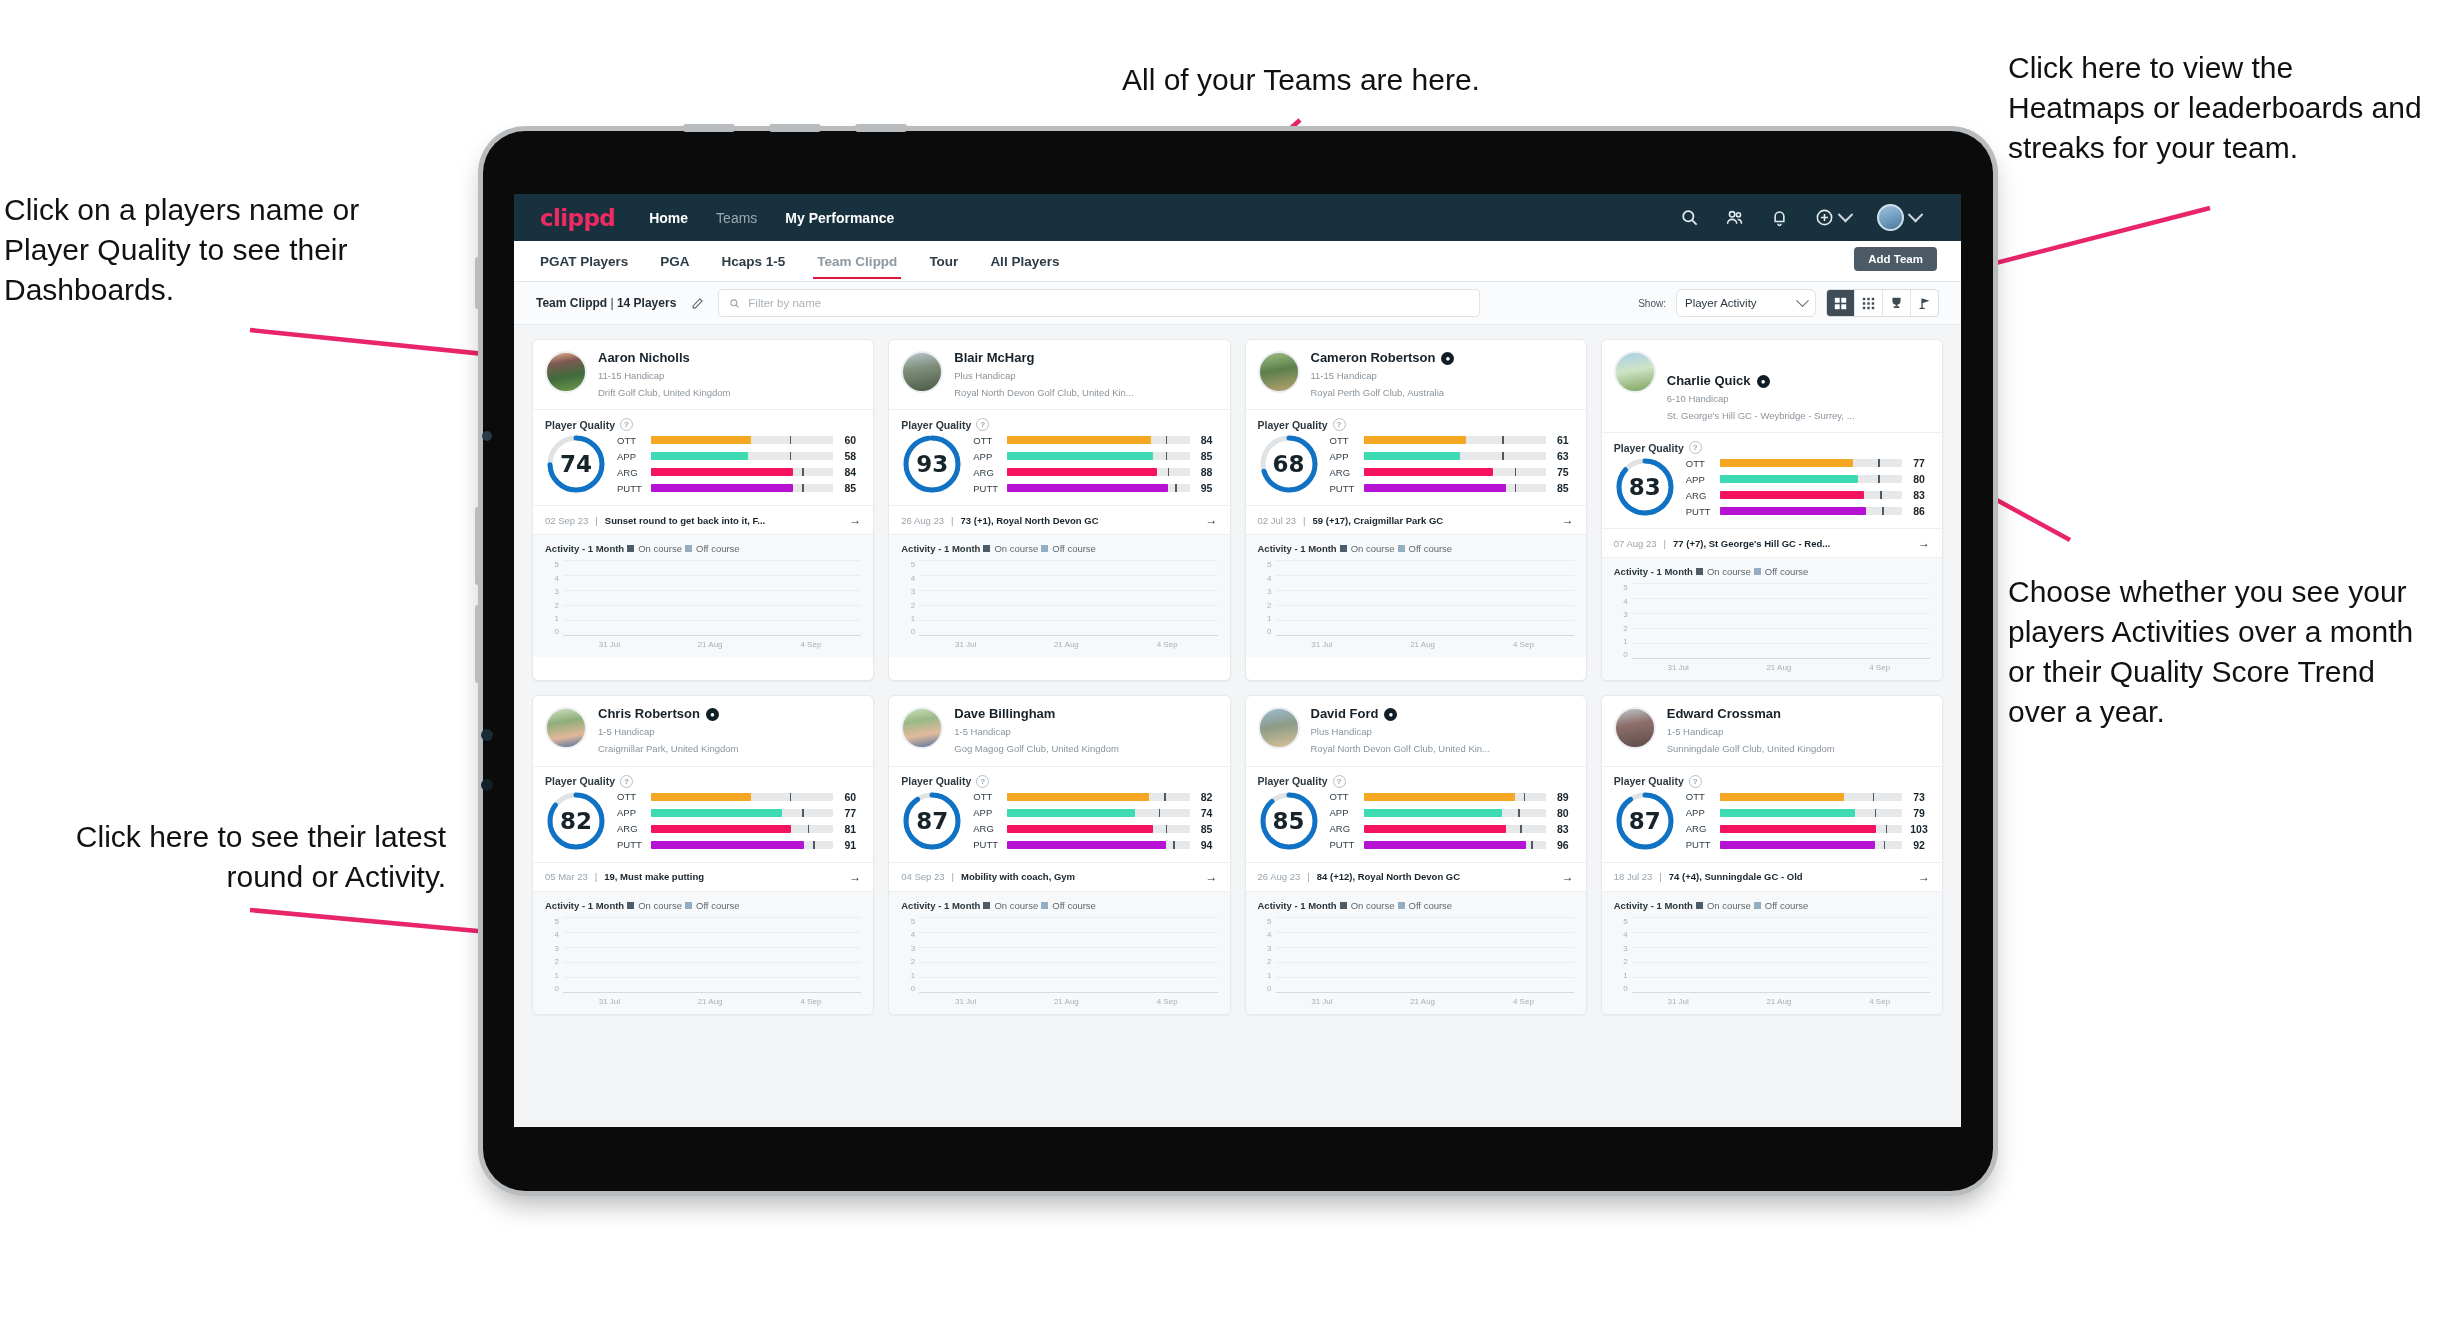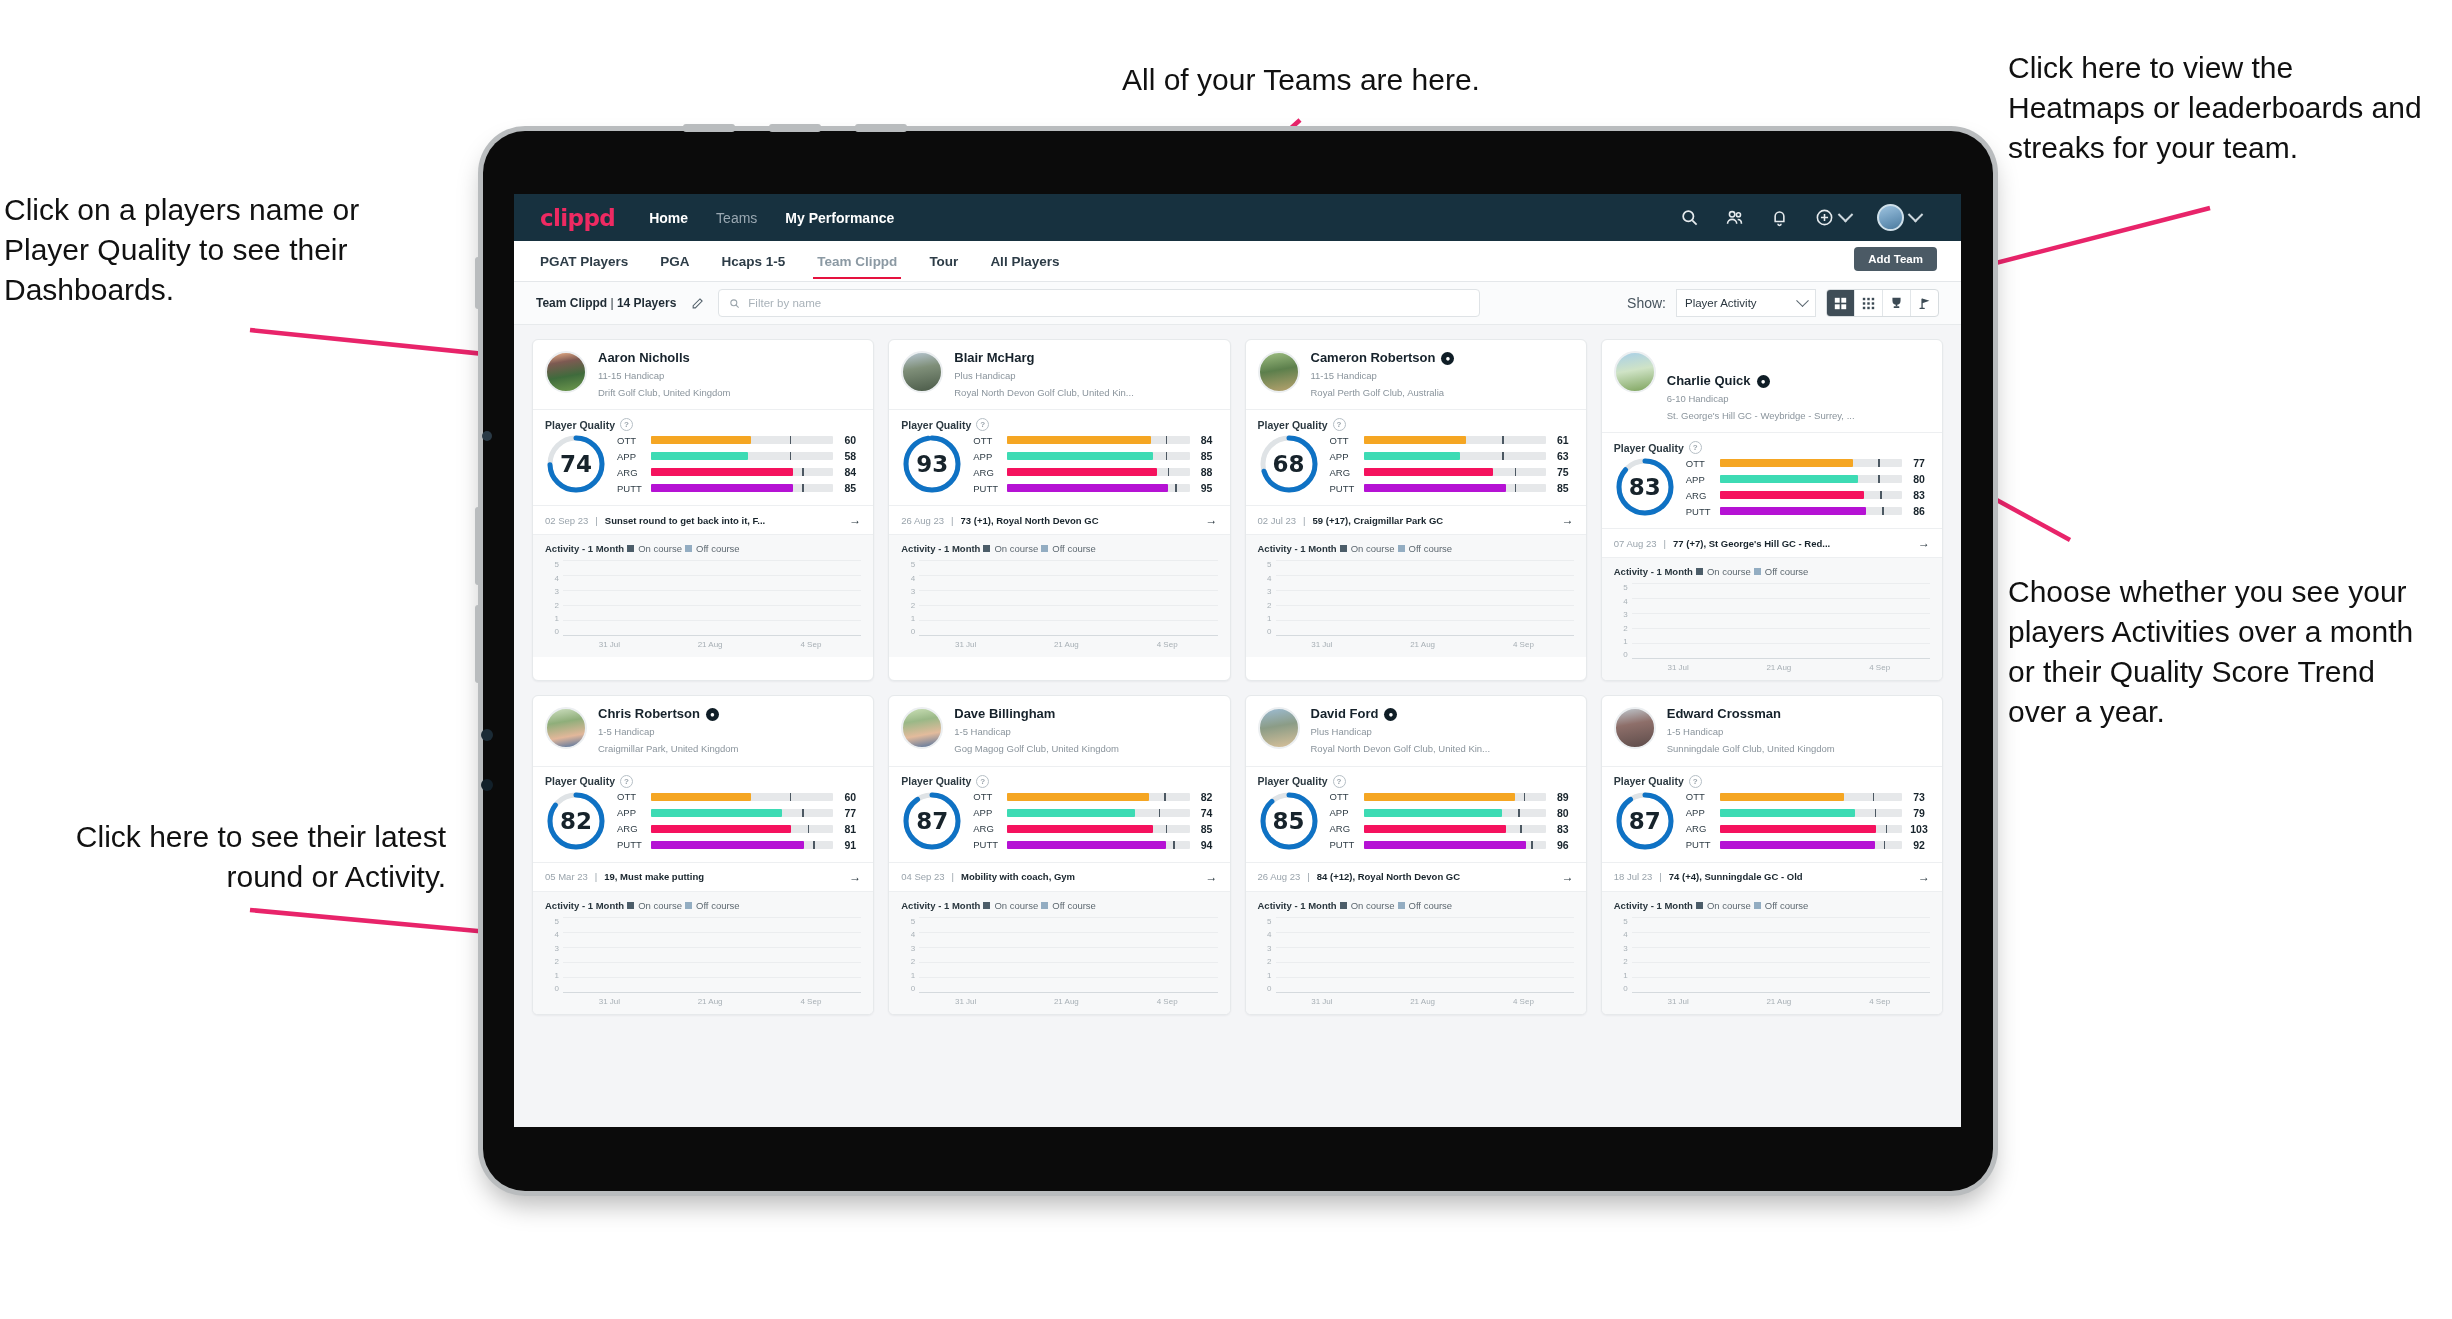--- a/index.html
+++ b/index.html
@@ -67,22 +67,22 @@
   
   .filterbar{height:42px;background:#fafbfc;display:flex;align-items:center;
              padding:0 22px;border-bottom:1px solid #e7eaec;gap:10px;}
   .teamlabel{font-size:12px;color:#1f2b34;}
   .teamlabel b{font-weight:700;}
   .editicon{width:22px;height:22px;display:flex;align-items:center;justify-content:center;
             color:#55636d;}
   .searchbox{flex:0 0 740px;height:26px;background:#fff;border:1px solid #dfe3e6;
              border-radius:4px;display:flex;align-items:center;padding:0 10px;gap:8px;}
   .searchbox .ph{font-size:11.5px;color:#a9b2b9;}
-  .showlabel{margin-left:auto;font-size:14px;color:#46535d;}
-  .select{width:122px;height:26px;background:#fff;border:1px solid #dfe3e6;border-radius:0;
+  .showlabel{margin-left:auto;font-size:10px;color:#46535d;}
+  .select{width:122px;height:26px;background:#fff;border:1px solid #dfe3e6;border-radius:6px;
           display:flex;align-items:center;padding:0 8px;font-size:11.5px;color:#2b3740;}
   .select .cv{margin-left:auto;width:8px;height:8px;border-right:1.6px solid #5b6770;
               border-bottom:1.6px solid #5b6770;transform:rotate(45deg) translate(-2px,-2px);}
   .toggles{display:flex;border:1px solid #d7dcdf;border-radius:4px;overflow:hidden;background:#fff;}
   .tg{width:27px;height:26px;display:flex;align-items:center;justify-content:center;
       border-right:1px solid #e2e6e9;color:#3c4a54;}
   .tg:last-child{border-right:none;}
   .tg.on{background:#3f4d57;color:#fff;}
 
   

